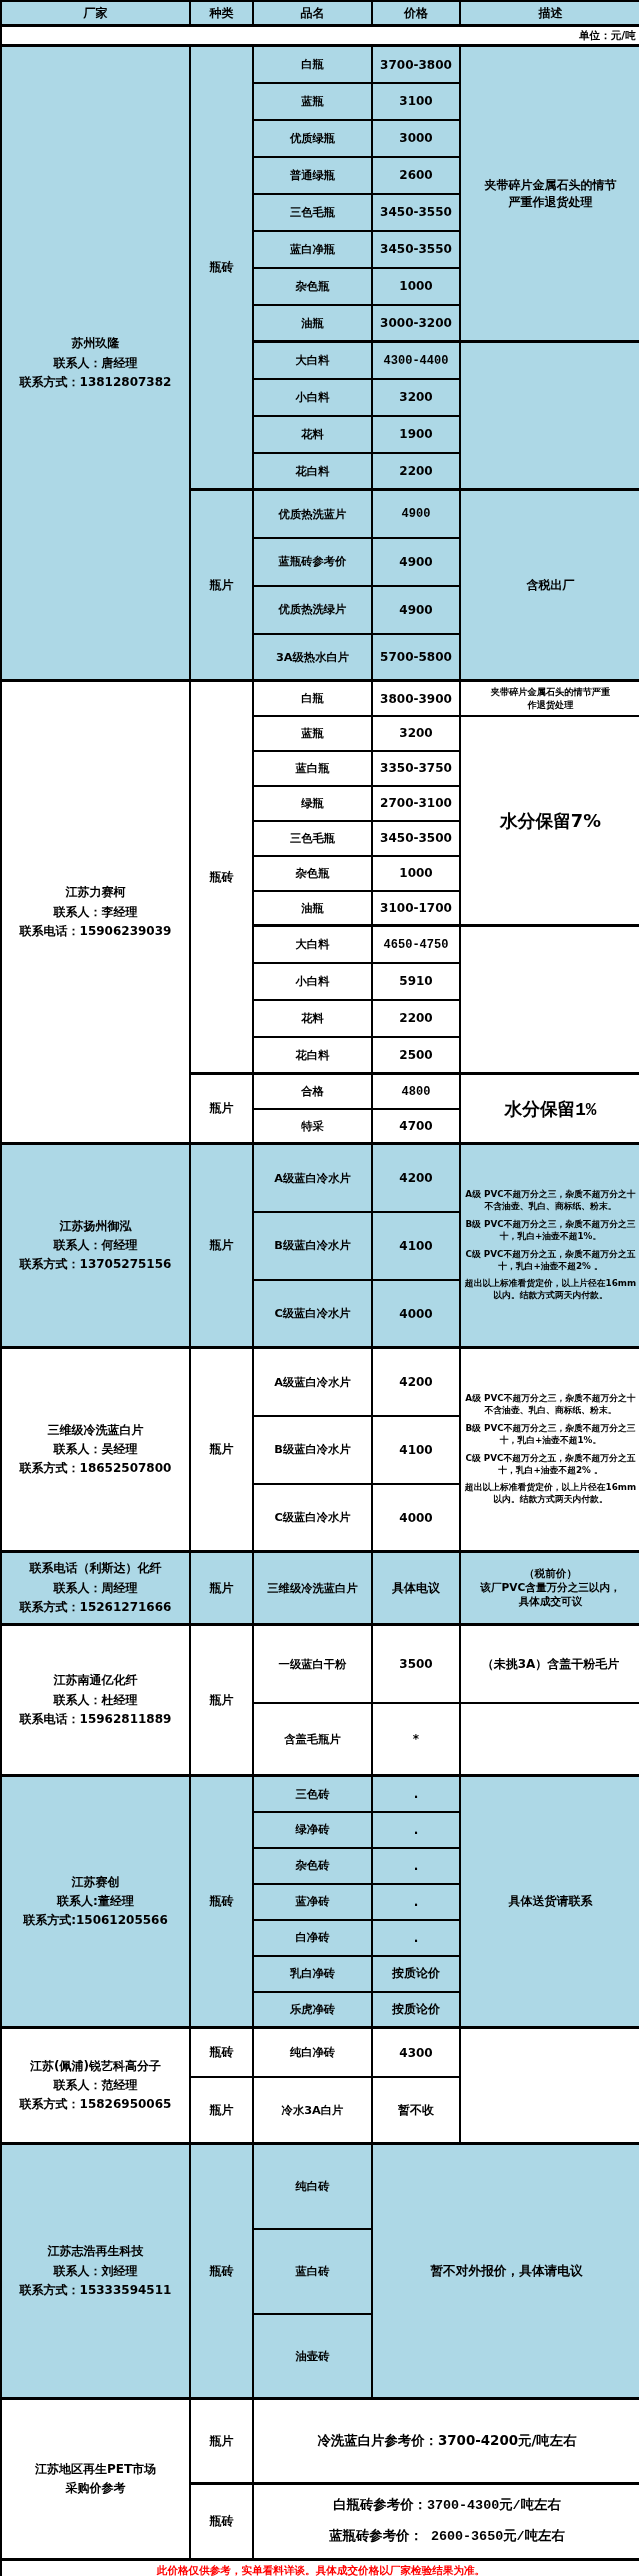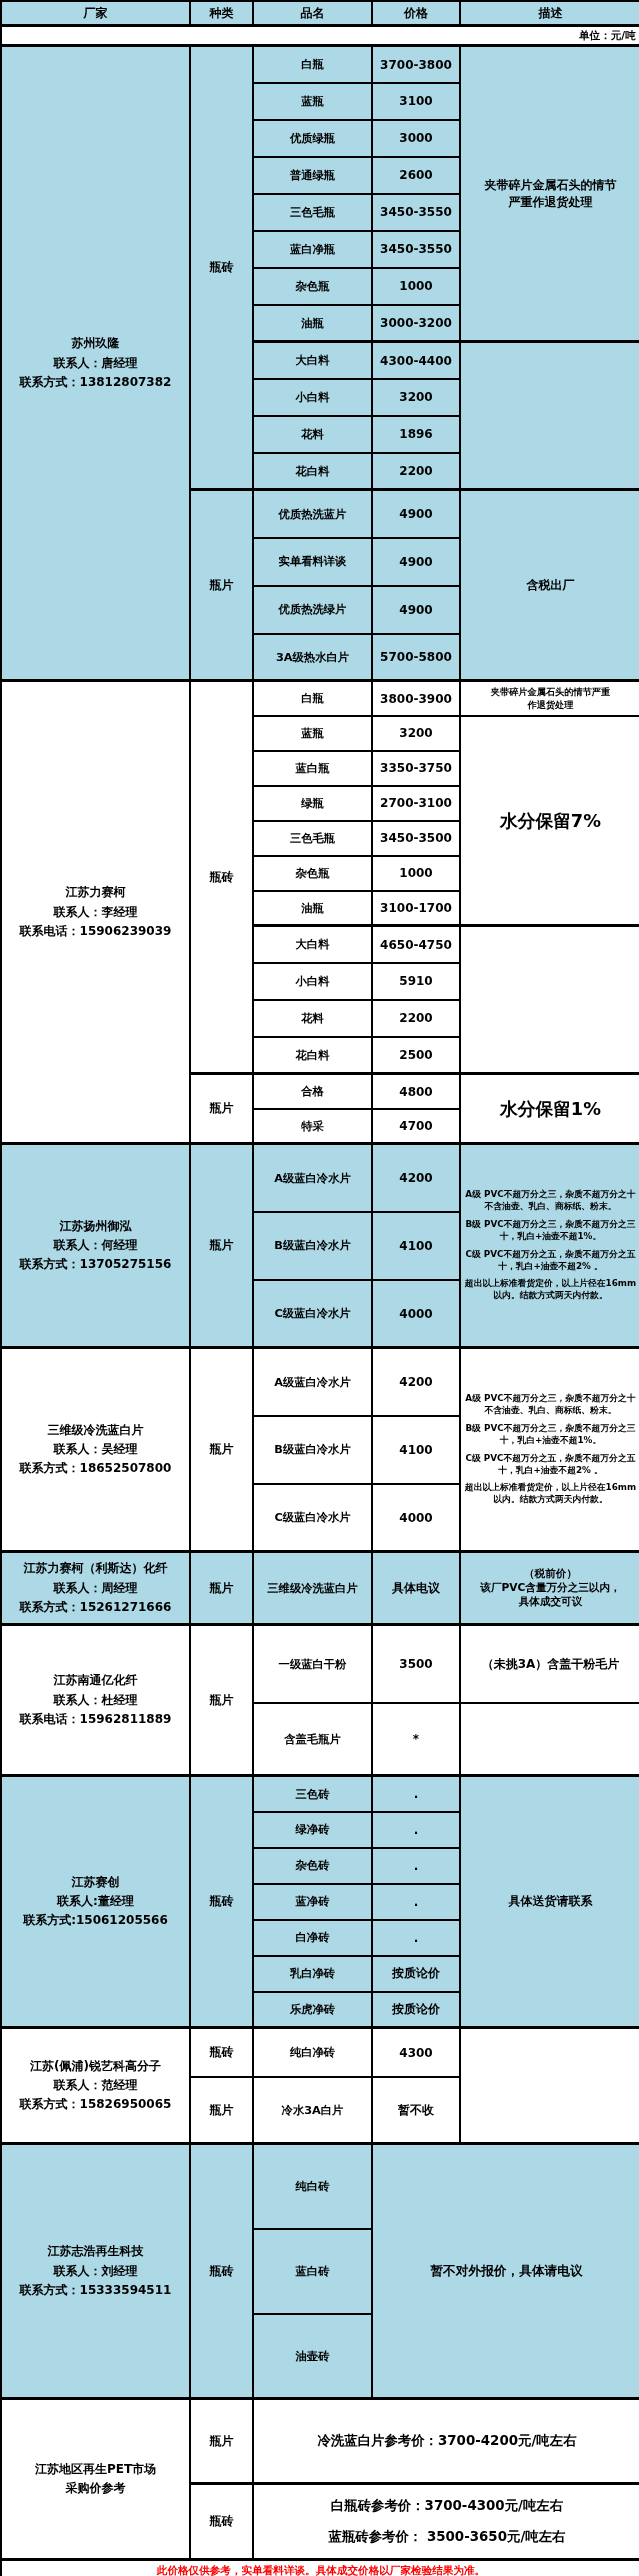--- a/index.html
+++ b/index.html
@@ -21,21 +21,21 @@
     overflow:hidden;
     word-break:break-all;
   }
   tr.hdr th { background:#ADD8E6; font-size:12px; height:21px; }
   thead tr.hdr th { border-bottom-width:3.5px; }
   tr.unit-row td {
     background:#fff; text-align:right; font-size:10.6px;
     height:15.5px; padding-right:4.2px; border-bottom-width:3.5px;
   }
   tbody tr.sec-top > td { border-top-width:3.5px; }
-  tbody tr.heavy > td { border-top-width:3.5px; }
+  tbody tr.heavy > td { border-top-width:3.5px;font-family:Liberation Mono, monospace; }
   td.bg-blue { background:#ADD8E6; }
   td.bg-white { background:#FFFFFF; }
   td.mfr { font-size:12px; line-height:1.6; }
   td.typec { font-size:12px; }
   td.pname { font-size:11.3px; }
   td.price-cell { font-size:12px; font-family:"DejaVu Sans","Liberation Sans",sans-serif; }
   td.desc { white-space:pre-line; }
   td.desc.sz-base { font-size:10.6px; }
   td.desc.sz-md  { font-size:12px; }
   td.desc.sz-lg  { font-size:17.7px; }
@@ -118,34 +118,34 @@
         <td class="pname bg-blue">大白料</td>
         <td class="price-cell bg-blue">4300-4400</td>
         <td class="desc sz-base bg-blue" rowspan="4"></td>
       </tr>
       <tr style="height: 37px;">
         <td class="pname bg-blue">小白料</td>
         <td class="price-cell bg-blue">3200</td>
       </tr>
       <tr style="height: 37px;">
         <td class="pname bg-blue">花料</td>
-        <td class="price-cell bg-blue">1896</td>
+        <td class="price-cell bg-blue">1900</td>
       </tr>
       <tr style="height: 37px;">
         <td class="pname bg-blue">花白料</td>
         <td class="price-cell bg-blue">2200</td>
       </tr>
       <tr class="heavy" style="height: 48px;">
         <td class="typec bg-blue" rowspan="4">瓶片</td>
         <td class="pname bg-blue">优质热洗蓝片</td>
         <td class="price-cell bg-blue">4900</td>
         <td class="desc sz-md bg-blue" rowspan="4">含税出厂</td>
       </tr>
       <tr style="height: 48px;">
-        <td class="pname bg-blue">实单看料详谈</td>
+        <td class="pname bg-blue">蓝瓶砖参考价</td>
         <td class="price-cell bg-blue">4900</td>
       </tr>
       <tr style="height: 48px;">
         <td class="pname bg-blue">优质热洗绿片</td>
         <td class="price-cell bg-blue">4900</td>
       </tr>
       <tr style="height: 47px;">
         <td class="pname bg-blue">3A级热水白片</td>
         <td class="price-cell bg-blue">5700-5800</td>
       </tr>
@@ -258,21 +258,21 @@
       <tr style="height: 68px;">
         <td class="pname bg-white">B级蓝白冷水片</td>
         <td class="price-cell bg-white">4100</td>
       </tr>
       <tr style="height: 68px;">
         <td class="pname bg-white">C级蓝白冷水片</td>
         <td class="price-cell bg-white">4000</td>
       </tr>
       <tr class="sec-top" style="height: 73px;">
         <td class="mfr bg-blue">
-          <div>江苏力赛柯（利斯达）化纤</div>
+          <div>联系电话（利斯达）化纤</div>
           <div>联系人：周经理</div>
           <div>联系方式：15261271666</div>
         </td>
         <td class="typec bg-blue">瓶片</td>
         <td class="pname bg-blue">三维级冷洗蓝白片</td>
         <td class="price-cell bg-blue">具体电议</td>
         <td class="desc sz-base bg-blue">（税前价）
 该厂PVC含量万分之三以内，
 具体成交可议</td>
       </tr>
@@ -362,21 +362,21 @@
       <tr class="sec-top" style="height: 85px;">
         <td class="mfr bg-white" rowspan="2">
           <div>江苏地区再生PET市场</div>
           <div>采购价参考</div>
         </td>
         <td class="typec bg-white">瓶片</td>
         <td class="wide-note bg-white" colspan="3"><div>冷洗蓝白片参考价：3700-4200元/吨左右</div></td>
       </tr>
       <tr class="heavy" style="height: 76px;">
         <td class="typec bg-white">瓶砖</td>
-        <td class="wide-note bg-white" colspan="3"><div>白瓶砖参考价：3700-4300元/吨左右</div><div>蓝瓶砖参考价： 3500-3650元/吨左右</div></td>
+        <td class="wide-note bg-white" colspan="3"><div>白瓶砖参考价：3700-4300元/吨左右</div><div>蓝瓶砖参考价： 2600-3650元/吨左右</div></td>
       </tr>
     </tbody>
   <tfoot>
     <tr class="footer">
       <td colspan="5">此价格仅供参考，实单看料详谈。具体成交价格以厂家检验结果为准。</td>
     </tr>
   </tfoot>
 </table>
 
 

